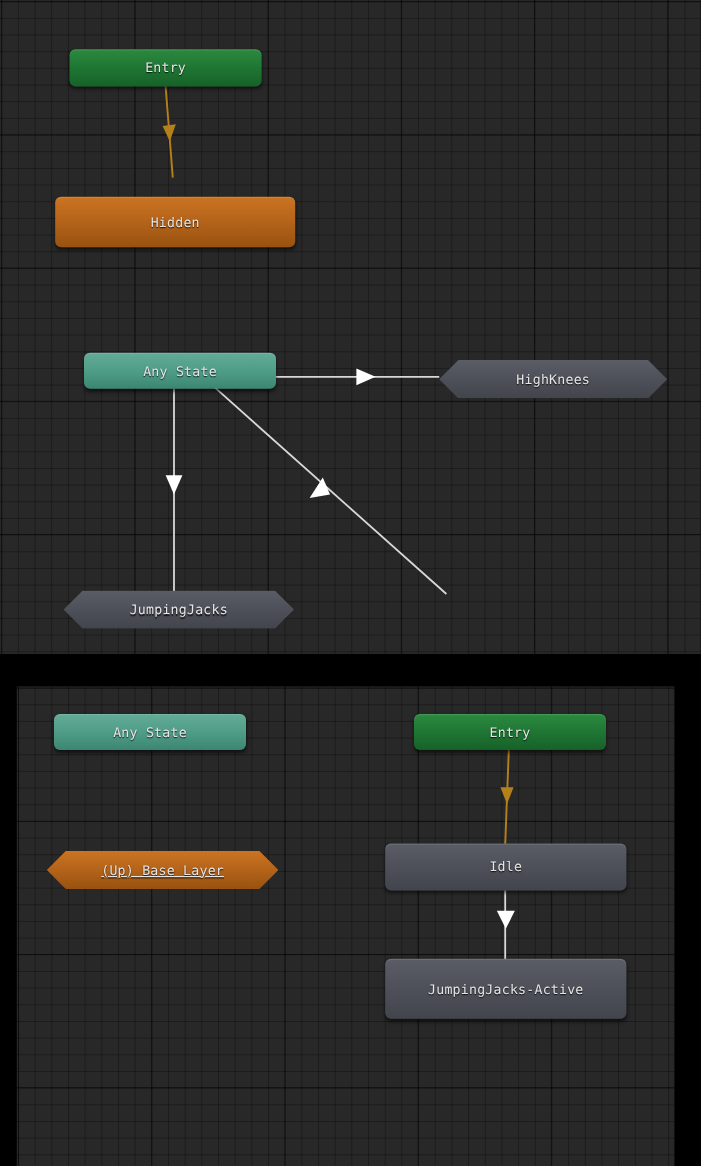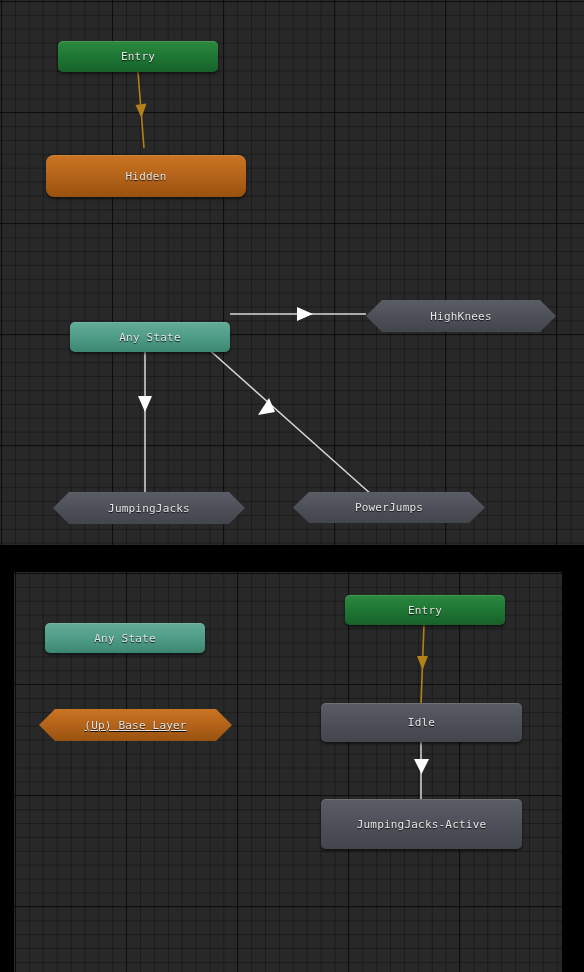--- a/index.html
+++ b/index.html
@@ -39,21 +39,21 @@
   }
   .node .lbl { pointer-events: none; }
 
   
   .rect {
     border-radius: 5px;
     box-shadow: 0 2px 3px rgba(0,0,0,0.55), inset 0 1px 0 rgba(255,255,255,0.12);
   }
   .green  { background: linear-gradient(to bottom, #2b8a3e 0%, #1e7433 55%, #176128 100%); }
   .orange { background: linear-gradient(to bottom, #cb7422 0%, #b4631a 50%, #98520f 100%); }
-  .teal   { background: linear-gradient(to bottom, #63ab97 0%, #4f9d88 50%, #3c8670 100%); margin-top: 28px; }
+  .teal   { background: linear-gradient(to bottom, #63ab97 0%, #4f9d88 50%, #3c8670 100%); }
   .grey   { background: linear-gradient(to bottom, #5a5d66 0%, #4c4f57 55%, #42454c 100%); }
   .red    { background: linear-gradient(to bottom, #b4232a 0%, #9c1c22 50%, #861418 100%); }
 
   
   .hex {
     clip-path: polygon(16px 0, calc(100% - 16px) 0, 100% 50%, calc(100% - 16px) 100%, 16px 100%, 0 50%);
     filter: drop-shadow(0 2px 2px rgba(0,0,0,0.55));
   }
   .hex-grey   { background: linear-gradient(to bottom, #5a5d66 0%, #4c4f57 55%, #42454c 100%); }
   .hex-orange { background: linear-gradient(to bottom, #cb7422 0%, #b4631a 50%, #98520f 100%); }
@@ -79,39 +79,36 @@
       <polygon points="138,396 152,396 145,412" fill="#ffffff"></polygon>
 
       <path d="M178 322 L372 495" stroke="#d8d8d8" stroke-width="1.5" fill="none"></path>
       <polygon points="258,415 269,398 275,412" fill="#ffffff"></polygon>
     </svg>
 
     <div class="node rect green" style="left:58px; top:41px; width:160px; height:31px;">
       <span class="lbl">Entry</span>
     </div>
 
-    <div class="node rect orange" style="left:46px; top:155px; width:200px; height:42px;border-radius:8px;">
+    <div class="node rect orange" style="left:46px; top:164px; width:200px; height:42px;">
       <span class="lbl">Hidden</span>
     </div>
 
     <div class="node rect teal" style="left:70px; top:294px; width:160px; height:30px;">
       <span class="lbl">Any State</span>
     </div>
 
     <div class="node hex hex-grey" style="left:366px; top:300px; width:190px; height:32px;">
       <span class="lbl">HighKnees</span>
     </div>
 
     <div class="node hex hex-grey" style="left:53px; top:492px; width:192px; height:32px;">
       <span class="lbl">JumpingJacks</span>
     </div>
 
-    <div class="node hex hex-grey" style="left:293px; top:492px; width:192px; height:31px;">
-      <span class="lbl">PowerJumps</span>
-    </div>
   </div>
 
   <div class="panel" id="panel-bottom">
     <svg class="edges" viewBox="0 0 548 400" width="548" height="400">
 
       <path d="M410 53 L407 132" stroke="#b4801a" stroke-width="1.6" fill="none"></path>
       <polygon points="403,84 414,84 408.5,98" fill="#b4801a"></polygon>
 
       <path d="M407 170 L407 228" stroke="#d8d8d8" stroke-width="1.5" fill="none"></path>
       <polygon points="400,187 415,187 407.5,202" fill="#ffffff"></polygon>

